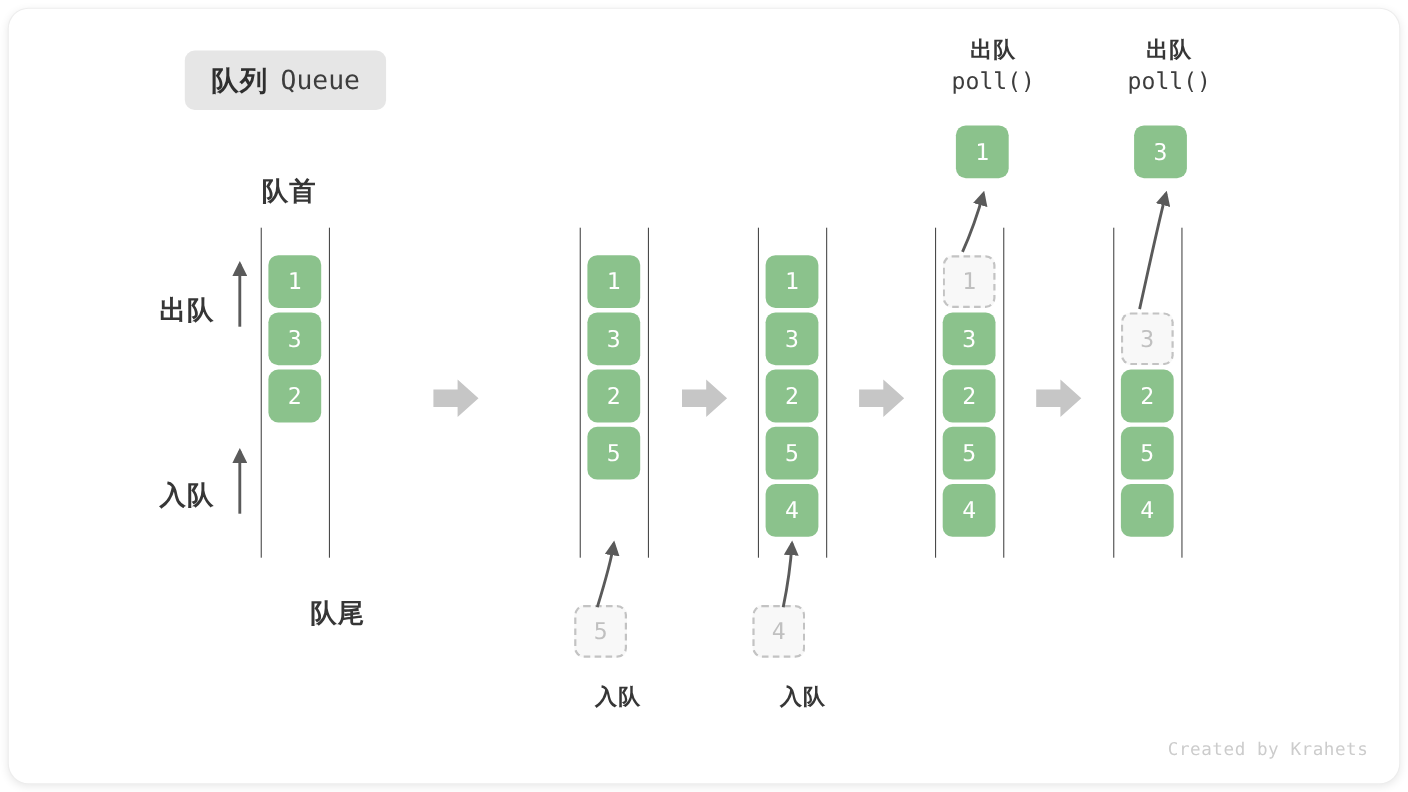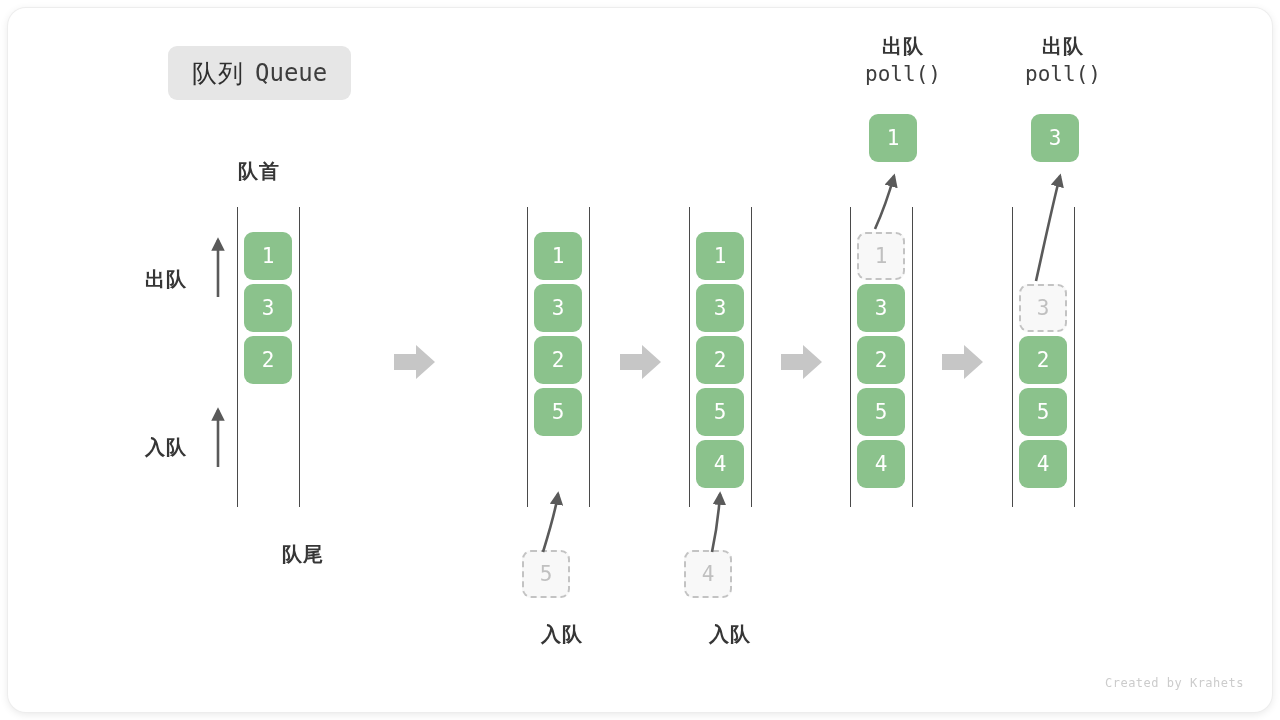--- a/index.html
+++ b/index.html
@@ -36,34 +36,34 @@
     padding: 0 24px;
     background: #e6e6e6;
     border-radius: 9px;
     display: flex;
     align-items: center;
     gap: 11px;
     white-space: nowrap;
   }
   .title-cn {
     font-size: 25px;
-    font-weight: normal;
+    font-weight: bold;
     color: #2f2f2f;
     letter-spacing: 1px;
   }
   .title-en {
     font-family: "DejaVu Sans Mono", "Liberation Mono", monospace;
     font-size: 24px;
     color: #3d3d3d;
   }
 
   
   .cn-bold {
     position: absolute;
-    font-size: 20px;
+    font-size: 24px;
     font-weight: bold;
     color: #363636;
     letter-spacing: 1px;
     white-space: nowrap;
   }
   .op-label {
     position: absolute;
     text-align: center;
     white-space: nowrap;
     line-height: 1.42;
@@ -133,21 +133,21 @@
     pointer-events: none;
   }
   .sep-arrow { position: absolute; }
 
   
   .credit {
     position: absolute;
     right: 36px;
     bottom: 30px;
     font-family: "DejaVu Sans Mono", "Liberation Mono", monospace;
-    font-size: 12px;
+    font-size: 16px;
     color: #cccccc;
     letter-spacing: .5px;
     white-space: nowrap;
   }
 </style>
 </head>
 <body>
 
 <div id="stage">
   <div class="card"></div>

